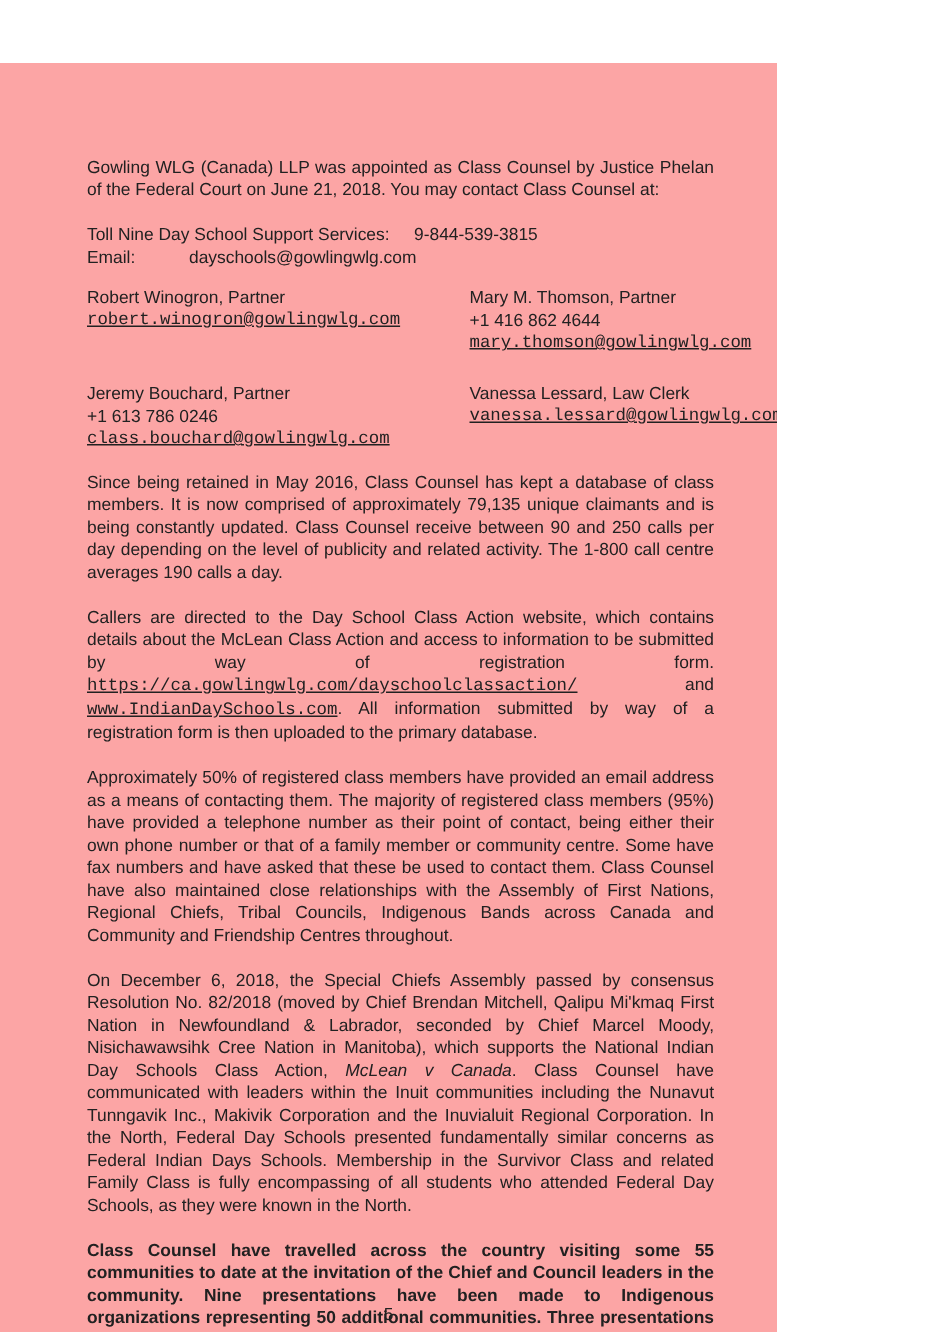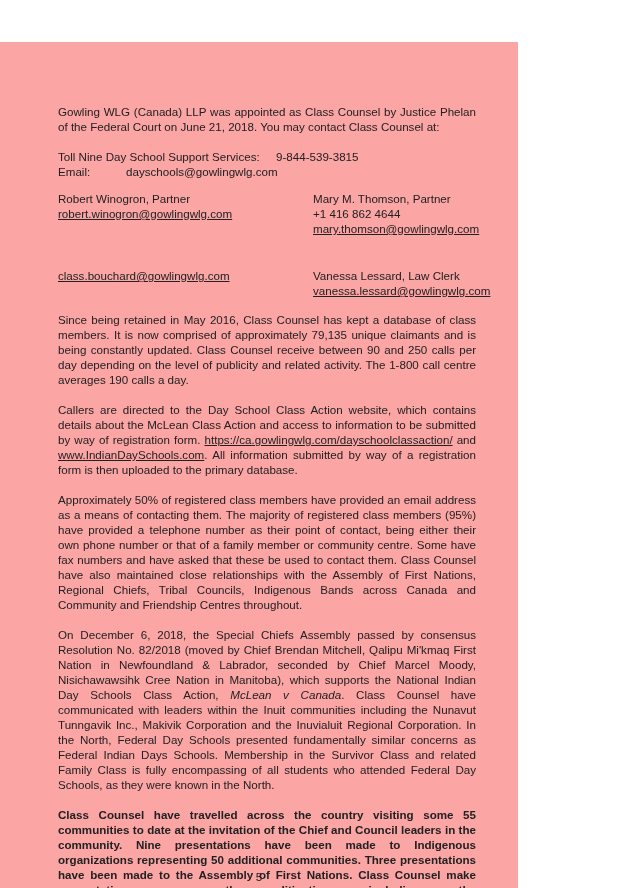--- a/index.html
+++ b/index.html
@@ -34,24 +34,24 @@
   }
   .support-block {
     margin: 0 0 12px 0;
   }
   .support-row span { display: inline-block; vertical-align: top; }
   .label-tf { width: 218px; }
   .label-em { width: 68px; }
   .contact-grid {
     display: grid;
     grid-template-columns: 255px 1fr;
-    row-gap: 32px;
+    row-gap: 19px;
     margin: 0 0 14px 0;
   }
-  .u { text-decoration: underline; }
+  .u { text-decoration: underline; font-family: Liberation Mono, monospace; }
   .i { font-style: italic; }
   .page-footer {
     position: absolute;
     top: 827px;
     left: 0;
     width: 100%;
     text-align: center;
   }
 </style>
 </head>
@@ -75,20 +75,22 @@
     <div class="contact-cell">
         <div>Robert Winogron, Partner</div>
         <div class="u">robert.winogron@gowlingwlg.com</div>
       </div>
     <div class="contact-cell">
         <div>Mary M. Thomson, Partner</div>
         <div>+1 416 862 4644</div>
         <div class="u">mary.thomson@gowlingwlg.com</div>
       </div>
     <div class="contact-cell">
+        <div>Jeremy Bouchard, Partner</div>
+        <div>+1 613 786 0246</div>
         <div class="u">class.bouchard@gowlingwlg.com</div>
       </div>
     <div class="contact-cell">
         <div>Vanessa Lessard, Law Clerk</div>
         <div class="u">vanessa.lessard@gowlingwlg.com</div>
       </div>
   </div>
 
   <p class="doc-para"><span>Since being retained in May 2016, Class Counsel has kept a database of class members. It is now comprised of approximately 79,135 unique claimants and is being constantly updated. Class Counsel receive between 90 and 250 calls per day depending on the level of publicity and related activity. The 1-800 call centre averages 190 calls a day.</span></p>
   <p class="doc-para"><span>Callers are directed to the Day School Class Action website, which contains details about the McLean Class Action and access to information to be submitted by way of registration form. </span><span class="u">https://ca.gowlingwlg.com/dayschoolclassaction/</span><span> and </span><span class="u">www.IndianDaySchools.com</span><span>. All information submitted by way of a registration form is then uploaded to the primary database.</span></p>

